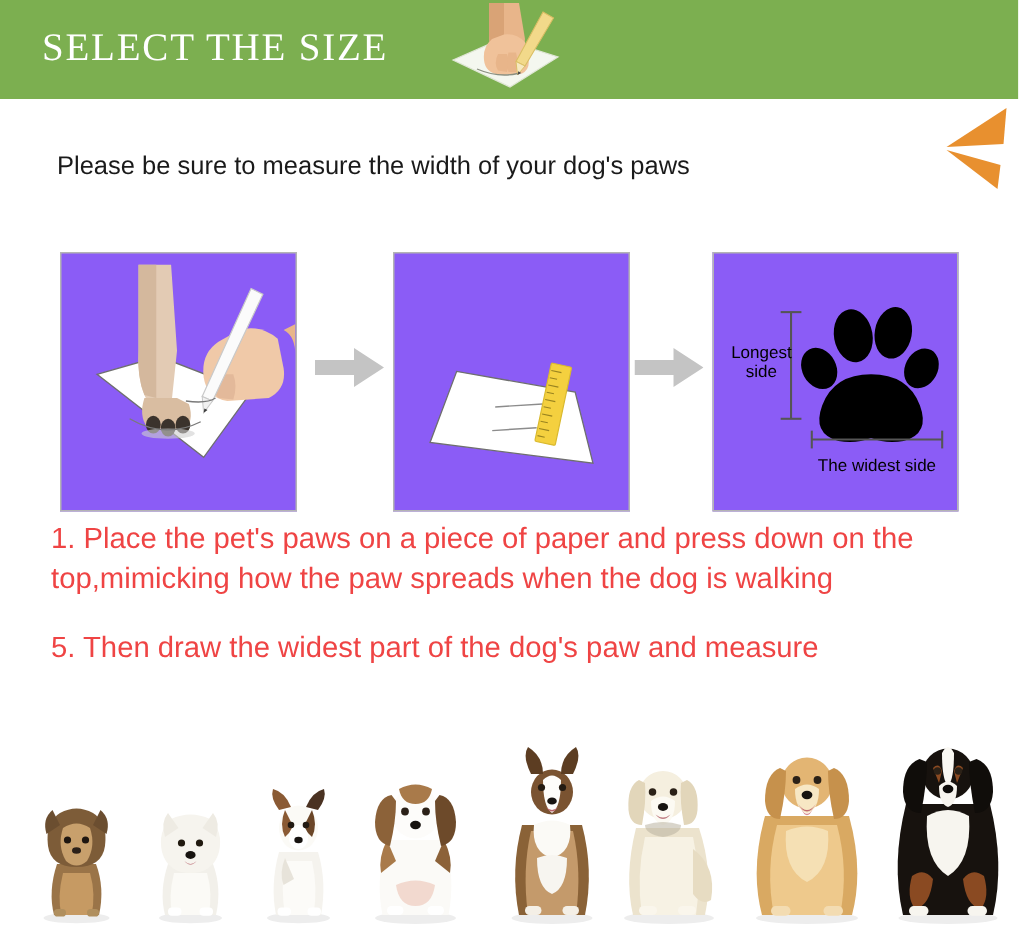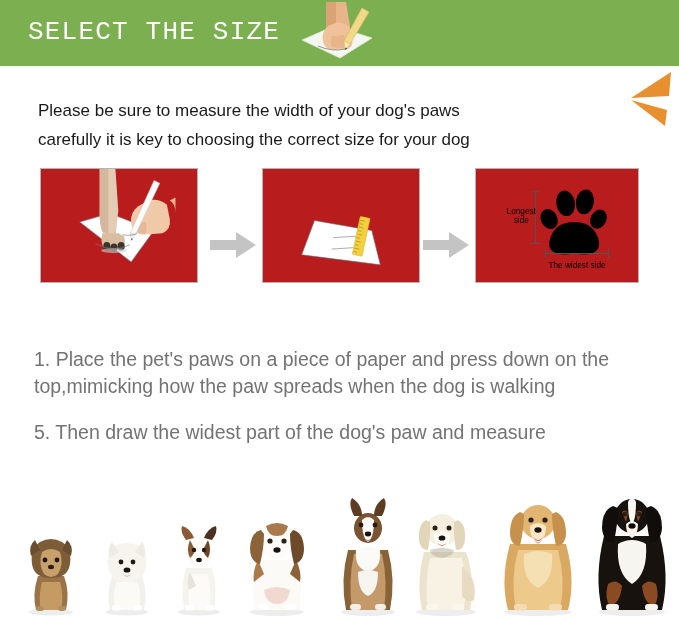--- a/index.html
+++ b/index.html
@@ -27,21 +27,21 @@
     background: #7CAF50;
   }
   #header-title {
     position: absolute;
     left: 28px;
     top: 17px;
     font-size: 26px;
     letter-spacing: 1.2px;
     color: #ffffff;
     font-weight: 400;
-    font-family: Liberation Mono, monospace;
+    font-family: Liberation Serif, serif;
     white-space: nowrap;
   }
   #header-illustration {
     position: absolute;
     left: 288px;
     top: 2px;
     width: 100px;
     height: 62px;
   }
 
@@ -70,23 +70,23 @@
     position: absolute;
     left: 40px;
     top: 168px;
     width: 600px;
     height: 160px;
   }
   .panel {
     position: absolute;
     top: 0;
     width: 158px;
-    height: 115px;
+    height: 173px;
     border: 1px solid #b4b4b4;
-    background: #b91c1c;
+    background: #8b5cf6;
     box-sizing: border-box;
     overflow: hidden;
   }
   #panel-trace   { left: 0px; }
   #panel-ruler   { left: 222px; }
   #panel-measure { left: 435px; width: 164px; }
 
   .flow-arrow {
     position: absolute;
     top: 62px;
@@ -95,21 +95,21 @@
   }
   #arrow-1 { left: 170px; }
   #arrow-2 { left: 383px; }
 
   
   #steps {
     position: absolute;
     left: 34px;
     top: 346px;
     width: 624px;
-    color: #737373;
+    color: #ef4444;
   }
   .step {
     font-size: 19.5px;
     line-height: 27px;
   }
   #step-1 { margin-bottom: 19px; }
 
   
   #dog-row {
     position: absolute;
@@ -150,21 +150,20 @@
     </svg>
   </div>
 
   <svg id="corner-chevron" viewBox="0 0 52 58">
     <polygon points="50,2 48,26 10,28" fill="#E8902F"></polygon>
     <polygon points="10,30 46,40 44,56" fill="#E8902F"></polygon>
   </svg>
 
   <div id="intro-text">
     <div>Please be sure to measure the width of your dog's paws</div>
-    <div>carefully it is key to choosing the correct size for your dog</div>
   </div>
 
   <div id="panel-row">
 
     <div class="panel" id="panel-trace">
       <svg width="100%" height="100%" viewBox="0 0 158 158">
 
         <polygon points="24,74 66,62 128,86 96,130" fill="#ffffff" stroke="#6f6f6f" stroke-width="0.9"></polygon>
 
         <path d="M52,0 L52,58 Q51,80 58,92 L74,96 L78,58 L74,0 Z" fill="#e3cbb4"></path>

